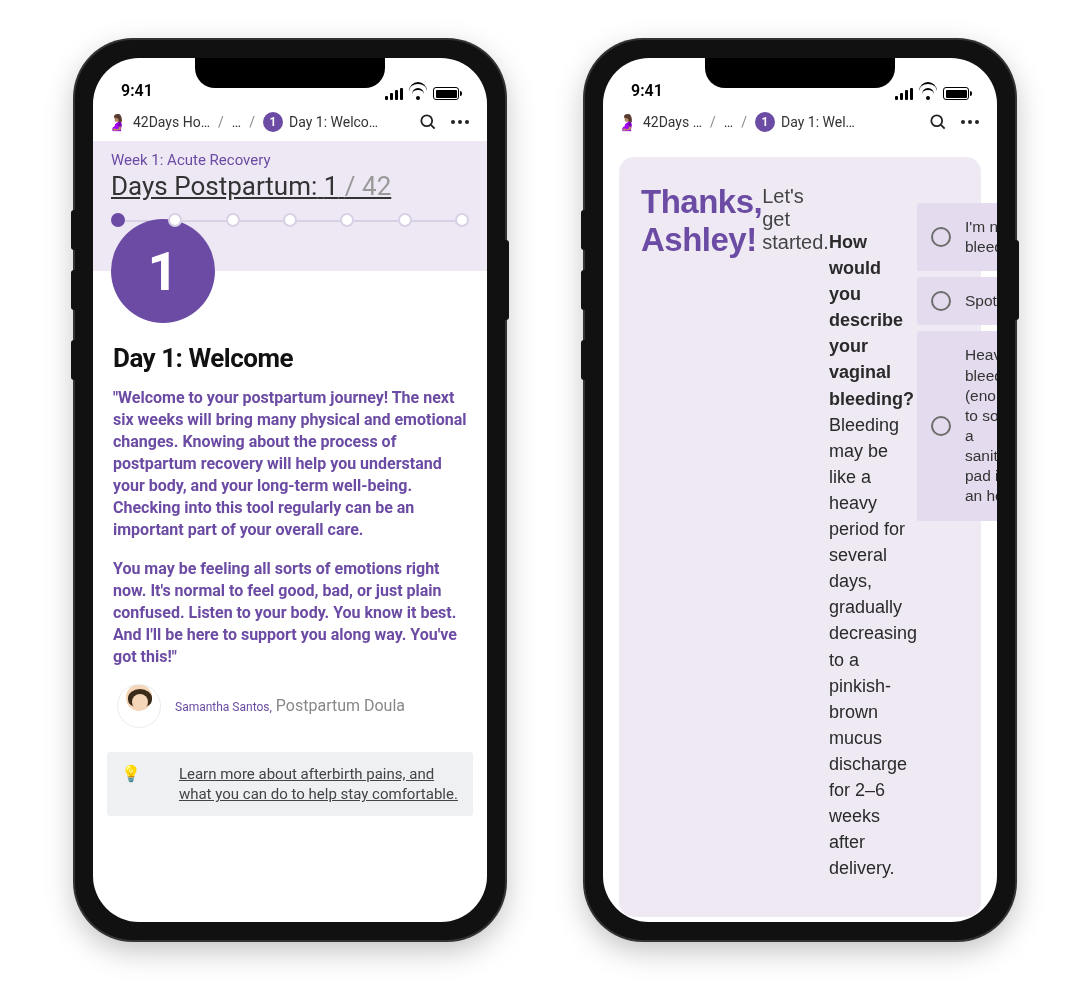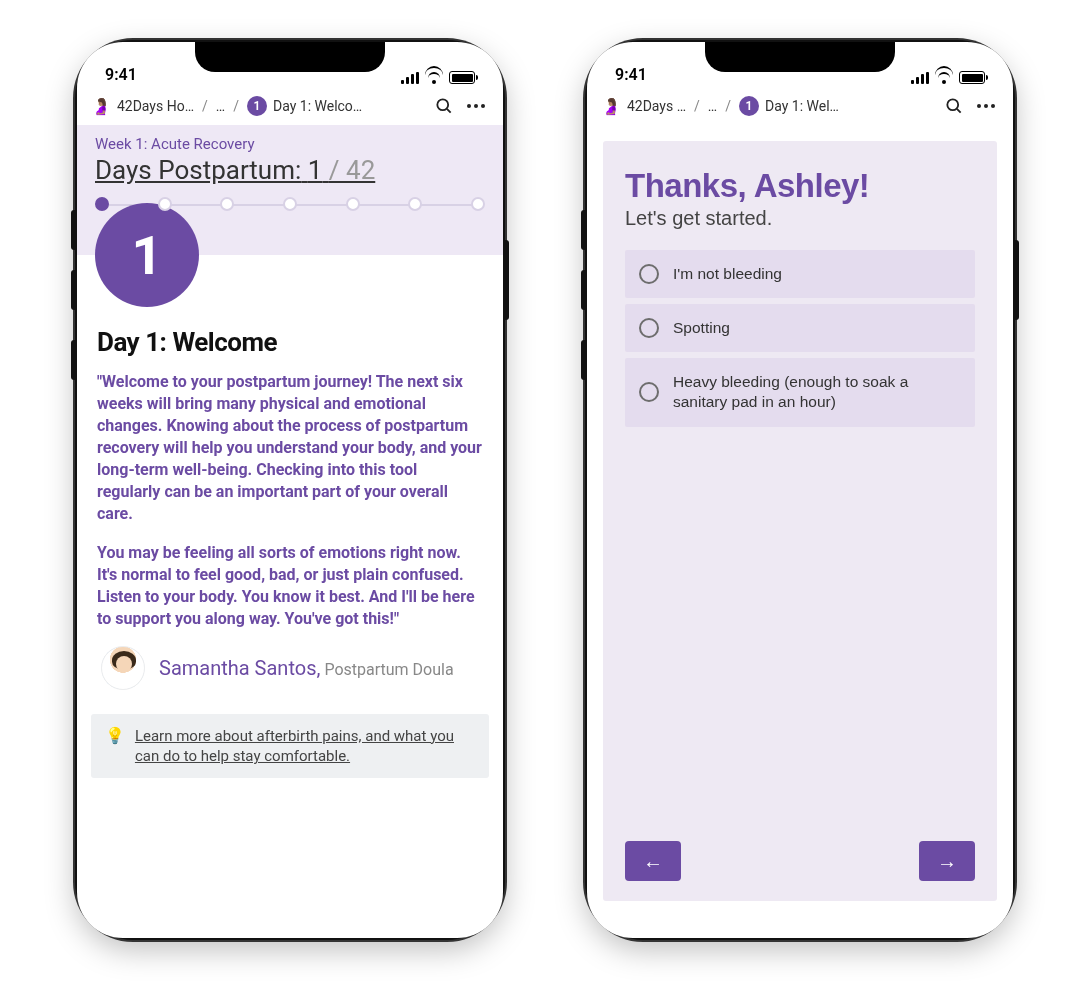--- a/index.html
+++ b/index.html
@@ -12,21 +12,21 @@
     gap: 80px;
     padding: 40px 60px;
     justify-content: center;
   }
   
   .phone {
     width: 430px;
     height: 900px;
     border-radius: 58px;
     background: #111;
-    padding: 2px;
+    padding: 18px;
     position: relative;
     box-shadow: 0 0 0 2px #333, 0 10px 30px rgba(0,0,0,.25);
   }
   .phone::before { 
     content:"";
     position:absolute; left:-4px; top:170px;
     width:4px; height:40px; background:#111; border-radius:3px 0 0 3px;
     box-shadow: 0 60px 0 0 #111, 0 130px 0 0 #111;
   }
   .phone .btn-r { position:absolute; right:-4px; top:200px; width:4px; height:80px; background:#111; border-radius:0 3px 3px 0;}
@@ -112,34 +112,34 @@
     width:44px; height:44px; border-radius:50%;
     background: radial-gradient(circle at 50% 30%, #f5d6b8 0 36%, #fff 37% 40%),
                 linear-gradient(#a7c8ef,#a7c8ef);
     background-blend-mode:normal;
     background-color:#b7d3f1;
     border:1px solid #eee;
     position:relative; overflow:hidden;
   }
   .avatar::after{content:"";position:absolute;top:4px;left:10px;width:24px;height:18px;background:#3a2a1a;border-radius:50% 50% 40% 40%}
   .avatar::before{content:"";position:absolute;top:9px;left:14px;width:16px;height:16px;background:#f5d6b8;border-radius:50%;z-index:1}
-  .author-name { color:#6b4ba3; font-weight:400; font-size:20px; }
+  .author-name { color:#6b4ba3; font-weight:400; font-size:12px; }
   .author-role { color:#888; font-weight:400; }
   .tip-box {
     margin:16px 14px 0; background:#eef0f2; border-radius:3px;
     padding:12px 14px; display:flex; gap:10px; align-items:flex-start;
     font-size:15px; color:#444;
   }
   .bulb { font-size:16px; }
-  .tip-text { text-decoration:underline; line-height:1.35; }
+  .tip-text { text-decoration:underline; line-height:1.35;margin-left:28px; }
   
   .card2-wrap { padding: 16px; }
   .card2 {
-    background:#eee9f3; border-radius:3px; padding:26px 22px 20px; height:760px;
-    display:flex; flex-direction:column;
+    background:#eee9f3; border-radius:15px; padding:26px 22px 20px; height:760px;
+    display:flex; flex-direction:row;
     font-family: "Avenir Next", "Century Gothic", "Futura", -apple-system, sans-serif;
   }
   .thanks-h { color:#6b4ba3; font-size:33px; font-weight:800; letter-spacing:-.5px;}
   .thanks-sub { color:#444; font-size:20px; margin-top:2px; }
   .question { margin-top:46px; font-size:18px; color:#2a2a2a; line-height:1.45; }
   .question b { font-weight:800; }
   .options { margin-top:20px; display:flex; flex-direction:column; gap:6px; }
   .option {
     background:#e4dcee; display:flex; align-items:center; gap:14px;
     padding:14px 14px; font-size:15.5px; color:#333; border-radius:2px;
@@ -284,20 +284,23 @@
             <span></span>
           </span>
         </span>
     </div>
 
     <div class="card2-wrap content">
       <div class="card2">
         <div class="thanks-h">Thanks, Ashley!</div>
         <div class="thanks-sub">Let's get started.</div>
 
+        <div class="question">
+          <b>How would you describe your vaginal bleeding?</b><span> Bleeding may be like a heavy period for several days, gradually decreasing to a pinkish-brown mucus discharge for 2–6 weeks after delivery.</span>
+        </div>
 
         <div class="options" id="opts">
             <div class="option">
               <div class="radio"></div>
               <div class="opt-text">I'm not bleeding</div>
             </div>
             <div class="option">
               <div class="radio"></div>
               <div class="opt-text">Spotting</div>
             </div>

